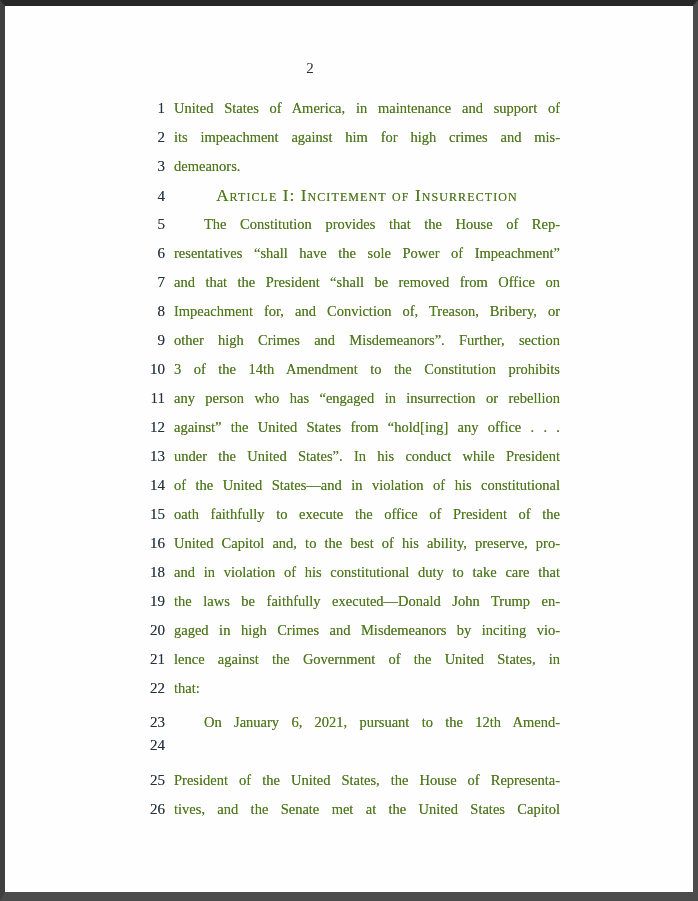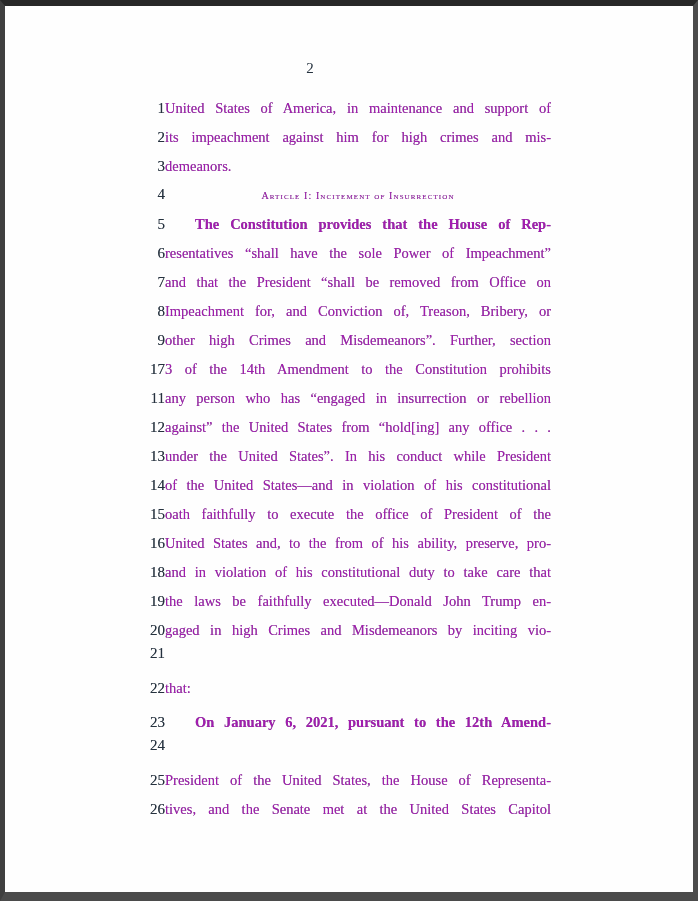--- a/index.html
+++ b/index.html
@@ -43,40 +43,41 @@
     width: 34px;
     text-align: right;
     font-size: 15px;
     color: #25313e;
     text-shadow: 0 0 0.4px rgba(37,49,62,0.55);
   }
   .ltext {
     box-sizing: border-box;
     flex: 0 0 386px;
     width: 386px;
+    margin-left: 9px;
     font-size: 14.5px;
     line-height: 29px;
     text-align: justify;
     text-align-last: justify;
-    color: #a21caf;
+    color: #4d7c0f;
     text-shadow: 0 0 0.4px rgba(37,49,62,0.55);
     white-space: normal;
     overflow: hidden;
   }
   .ltext.align-left {
     text-align: left;
     text-align-last: left;
   }
-  .ltext.indent { padding-left: 30px; font-weight: bold; }
+  .ltext.indent { padding-left: 30px; }
   .ltext.heading {
     text-align: right;
     text-align-last: center;
     font-variant: small-caps;
     letter-spacing: 1.1px;
-    font-size: 10px;
+    font-size: 17px;
   }
 </style>
 </head>
 <body>
 
 <div class="page">
   <div class="folio">2</div>
   <div class="lines">
   <div class="line">
     <span class="lnum">1</span>
@@ -117,21 +118,21 @@
     <span class="lnum">8</span>
     <span class="ltext">Impeachment for, and Conviction of, Treason, Bribery, or</span>
   </div>
 
   <div class="line">
     <span class="lnum">9</span>
     <span class="ltext">other high Crimes and Misdemeanors”. Further, section</span>
   </div>
 
   <div class="line">
-    <span class="lnum">17</span>
+    <span class="lnum">10</span>
     <span class="ltext">3 of the 14th Amendment to the Constitution prohibits</span>
   </div>
 
   <div class="line">
     <span class="lnum">11</span>
     <span class="ltext">any person who has “engaged in insurrection or rebellion</span>
   </div>
 
   <div class="line">
     <span class="lnum">12</span>
@@ -148,41 +149,42 @@
     <span class="ltext">of the United States—and in violation of his constitutional</span>
   </div>
 
   <div class="line">
     <span class="lnum">15</span>
     <span class="ltext">oath faithfully to execute the office of President of the</span>
   </div>
 
   <div class="line">
     <span class="lnum">16</span>
-    <span class="ltext">United States and, to the from of his ability, preserve, pro-</span>
+    <span class="ltext">United Capitol and, to the best of his ability, preserve, pro-</span>
   </div>
 
 
   <div class="line">
     <span class="lnum">18</span>
     <span class="ltext">and in violation of his constitutional duty to take care that</span>
   </div>
 
   <div class="line">
     <span class="lnum">19</span>
     <span class="ltext">the laws be faithfully executed—Donald John Trump en-</span>
   </div>
 
   <div class="line">
     <span class="lnum">20</span>
     <span class="ltext">gaged in high Crimes and Misdemeanors by inciting vio-</span>
   </div>
 
   <div class="line">
     <span class="lnum">21</span>
+    <span class="ltext">lence against the Government of the United States, in</span>
   </div>
 
   <div class="line">
     <span class="lnum">22</span>
     <span class="ltext align-left">that:</span>
   </div>
 
   <div class="line gap-before">
     <span class="lnum">23</span>
     <span class="ltext indent">On January 6, 2021, pursuant to the 12th Amend-</span>

